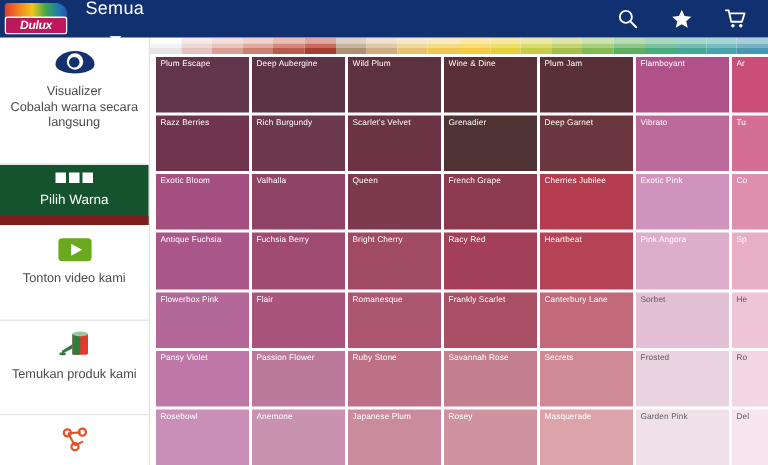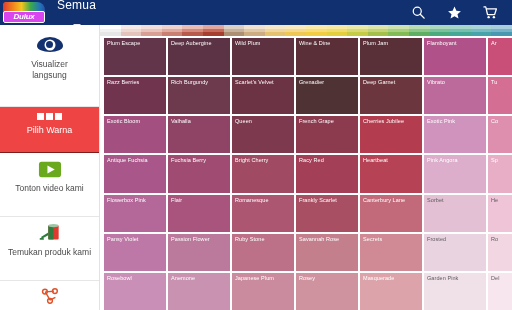--- a/index.html
+++ b/index.html
@@ -21,21 +21,21 @@
     width:42px; height:21px; margin-left:3px; position:relative;
     border-radius:2px; overflow:hidden; flex:0 0 42px;
   }
   #logo .rainbow {
     position:absolute; top:0; left:0; right:0; height:10px;
     background:linear-gradient(90deg,#e03a2f 0%,#f07f20 22%,#f4c51e 44%,#3ba94b 66%,#1f74bd 88%,#2f4fa0 100%);
     border-radius:2px 8px 0 0;
   }
   #logo .band {
     position:absolute; bottom:0; left:0; right:0; height:12px;
-    background:#d946ef; border:1px solid #ffffff; border-radius:2px;
+    background:#be185d; border:1px solid #ffffff; border-radius:2px;
     display:flex; align-items:center; justify-content:center;
   }
   #logo .band span {
     color:#fff; font-size:8px; font-weight:bold; font-style:italic;
     letter-spacing:-.2px; line-height:1;
   }
   #semua-group { display:flex; align-items:center; margin-left:12px; gap:5px; cursor:pointer;flex-direction:column; }
   #semua-label { color:#ffffff; font-size:12px; letter-spacing:.2px; }
   .caret-down {
     width:0;height:0;border-left:4px solid transparent;border-right:4px solid transparent;
@@ -56,22 +56,22 @@
   .side-item {
     display:flex; flex-direction:column; align-items:center; justify-content:center;
     text-align:center; border-bottom:1px solid #e6e6e6; padding:5px 4px 22px; cursor:pointer;
     background:#fff;
   }
   .side-item .s-icon { height:22px; display:flex; align-items:center; justify-content:center; margin-bottom:3px; }
   .side-item .s-label { font-size:8.5px; color:#4a4a4a; line-height:1.25; }
   .side-item .s-sub   { font-size:8.5px; color:#4a4a4a; line-height:1.25; }
   #side-visualizer { flex:0 0 82px; }
   #side-pilihwarna {
-    flex:0 0 35px; background:#ef4444; border-bottom:1px solid #7f1d1d;
-    padding:3px 4px 16px;
+    flex:0 0 35px; background:#14532d; border-bottom:6px solid #7f1d1d;
+    padding:3px 4px 5px;
   }
   #side-pilihwarna .s-label { color:#ffffff; font-size:9px; }
   #side-pilihwarna .s-icon { height:12px; margin-bottom:3px; }
   .sq-group { display:flex; gap:2px; }
   .sq-group i { display:block; width:7px; height:7px; background:#fff; }
   #side-produk,#side-video,#side-toko,#side-kontak { flex:1 1 0; }
 
   
   .eye-wrap { position:relative; width:26px; height:15px; }
   .eye-wrap .lid {
@@ -158,20 +158,21 @@
     <div id="sidebar">
 
       <div class="side-item" id="side-visualizer">
         <span class="s-icon">
           <span class="eye-wrap">
             <span class="lid"></span>
             <span class="pupil"></span>
           </span>
         </span>
         <span class="s-label">Visualizer</span>
+        <span class="s-sub">Cobalah warna secara</span>
         <span class="s-sub">langsung</span>
       </div>
 
       <div class="side-item" id="side-pilihwarna">
         <span class="s-icon">
           <span class="sq-group">
               <i></i>
               <i></i>
               <i></i>
             </span>

